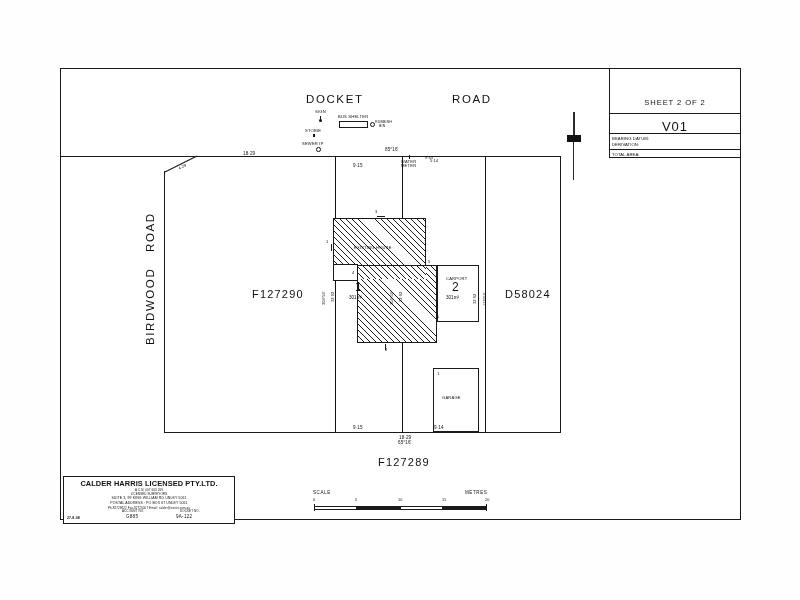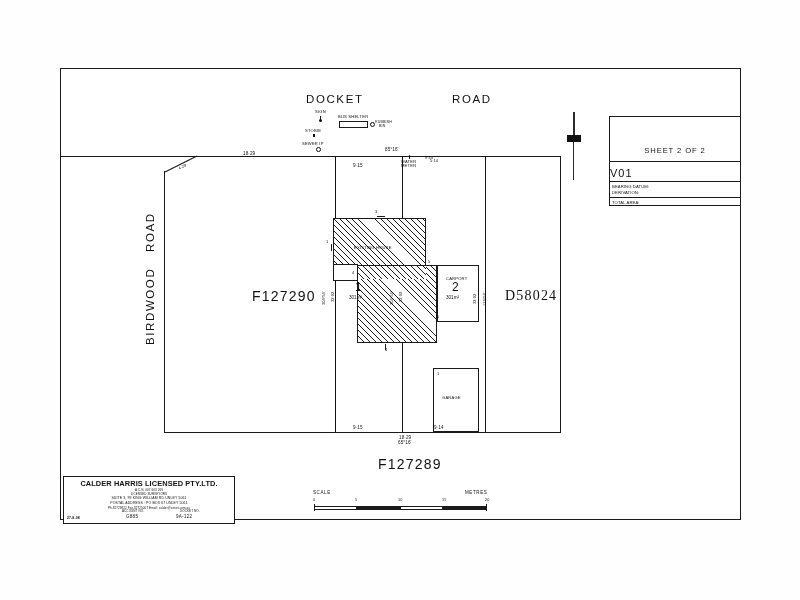--- a/index.html
+++ b/index.html
@@ -22,26 +22,26 @@
     left:60px;top:68px;
     width:681px;height:452px;
     border:1.4px solid #1a1a1a;
     box-sizing:border-box;
     background:#ffffff;
   }
   .abs{position:absolute;}
   .txt{position:absolute;white-space:nowrap;line-height:1;}
 
   
-  .tb{position:absolute;border:1.2px solid #1a1a1a;box-sizing:border-box;background:#fff;margin-top:48px;}
+  .tb{position:absolute;border:1.2px solid #1a1a1a;box-sizing:border-box;background:#fff;}
   .tb-outer{left:609px;top:68px;width:132px;height:90px;}
 
   
   .road-name{font-size:11.5px;letter-spacing:1.6px;font-weight:400;}
-  .lotplan{font-size:14px;letter-spacing:1.2px;}
+  .lotplan{font-size:11px;letter-spacing:1.2px;}
   .tiny{font-size:4.1px;letter-spacing:.2px;}
   .tiny2{font-size:3.6px;letter-spacing:.15px;}
   .dim{font-size:4.6px;letter-spacing:.1px;}
   .dim-sm{font-size:4.0px;}
   .lotno{font-size:12px;}
   .area{font-size:4.6px;}
 
   .vert{transform-origin:0 0;}
 
   
@@ -87,21 +87,21 @@
 
   <div class="frame"></div>
 
   <div class="tb tb-outer">
 
     <div style="position:absolute;left:0;top:0;width:100%;height:44px;">
       <div style="position:absolute;left:0;right:0;bottom:6px;text-align:center;font-size:7.6px;letter-spacing:.9px;">SHEET  2  OF  2</div>
     </div>
 
     <div style="position:absolute;left:0;top:44px;width:100%;height:20px;border-top:1.2px solid #1a1a1a;box-sizing:border-box;">
-      <div style="position:absolute;left:0;right:0;top:5px;font-size:11px;letter-spacing:1px;">V01</div>
+      <div style="position:absolute;left:0;right:0;top:5px;text-align:center;font-size:13px;letter-spacing:1px;">V01</div>
     </div>
 
     <div style="position:absolute;left:0;top:64px;width:100%;height:16px;border-top:1.2px solid #1a1a1a;box-sizing:border-box;">
       <div style="position:absolute;left:2px;top:2px;font-size:4.2px;letter-spacing:.1px;">BEARING DATUM:</div>
       <div style="position:absolute;left:2px;top:8px;font-size:4.2px;letter-spacing:.1px;">DERIVATION:</div>
     </div>
 
     <div style="position:absolute;left:0;top:80px;width:100%;height:10px;border-top:1.2px solid #1a1a1a;box-sizing:border-box;">
       <div style="position:absolute;left:2px;top:2px;font-size:4.2px;letter-spacing:.1px;">TOTAL AREA:</div>
     </div>
@@ -179,21 +179,21 @@
   <div class="plainbox" style="left:433px;top:368px;width:46px;height:64px;"></div>
   <div class="txt tiny" style="left:442px;top:396px;">GARAGE</div>
 
   <div class="txt lotno" style="left:355px;top:281px;">1</div>
   <div class="txt area" style="left:349px;top:296px;">301m²</div>
 
   <div class="txt lotno" style="left:452px;top:281px;">2</div>
   <div class="txt area" style="left:446px;top:296px;">301m²</div>
 
   <div class="txt lotplan" style="left:252px;top:289px;">F127290</div>
-  <div class="txt lotplan" style="left:505px;top:289px;font-family:Liberation Serif, serif;">D58024</div>
+  <div class="txt lotplan" style="left:505px;top:289px;">D58024</div>
   <div class="txt lotplan" style="left:378px;top:457px;">F127289</div>
 
   <div class="abs" style="left:132px;top:190px;width:14px;height:160px;">
     <div class="txt road-name vert" style="left:13px;top:155px;transform:rotate(-90deg);">BIRDWOOD</div>
     <div class="txt road-name vert" style="left:13px;top:62px;transform:rotate(-90deg);">ROAD</div>
   </div>
 
   <div class="txt dim" style="left:385px;top:148px;">85°16'</div>
 
   <div class="txt dim" style="left:243px;top:152px;">18·29</div>

